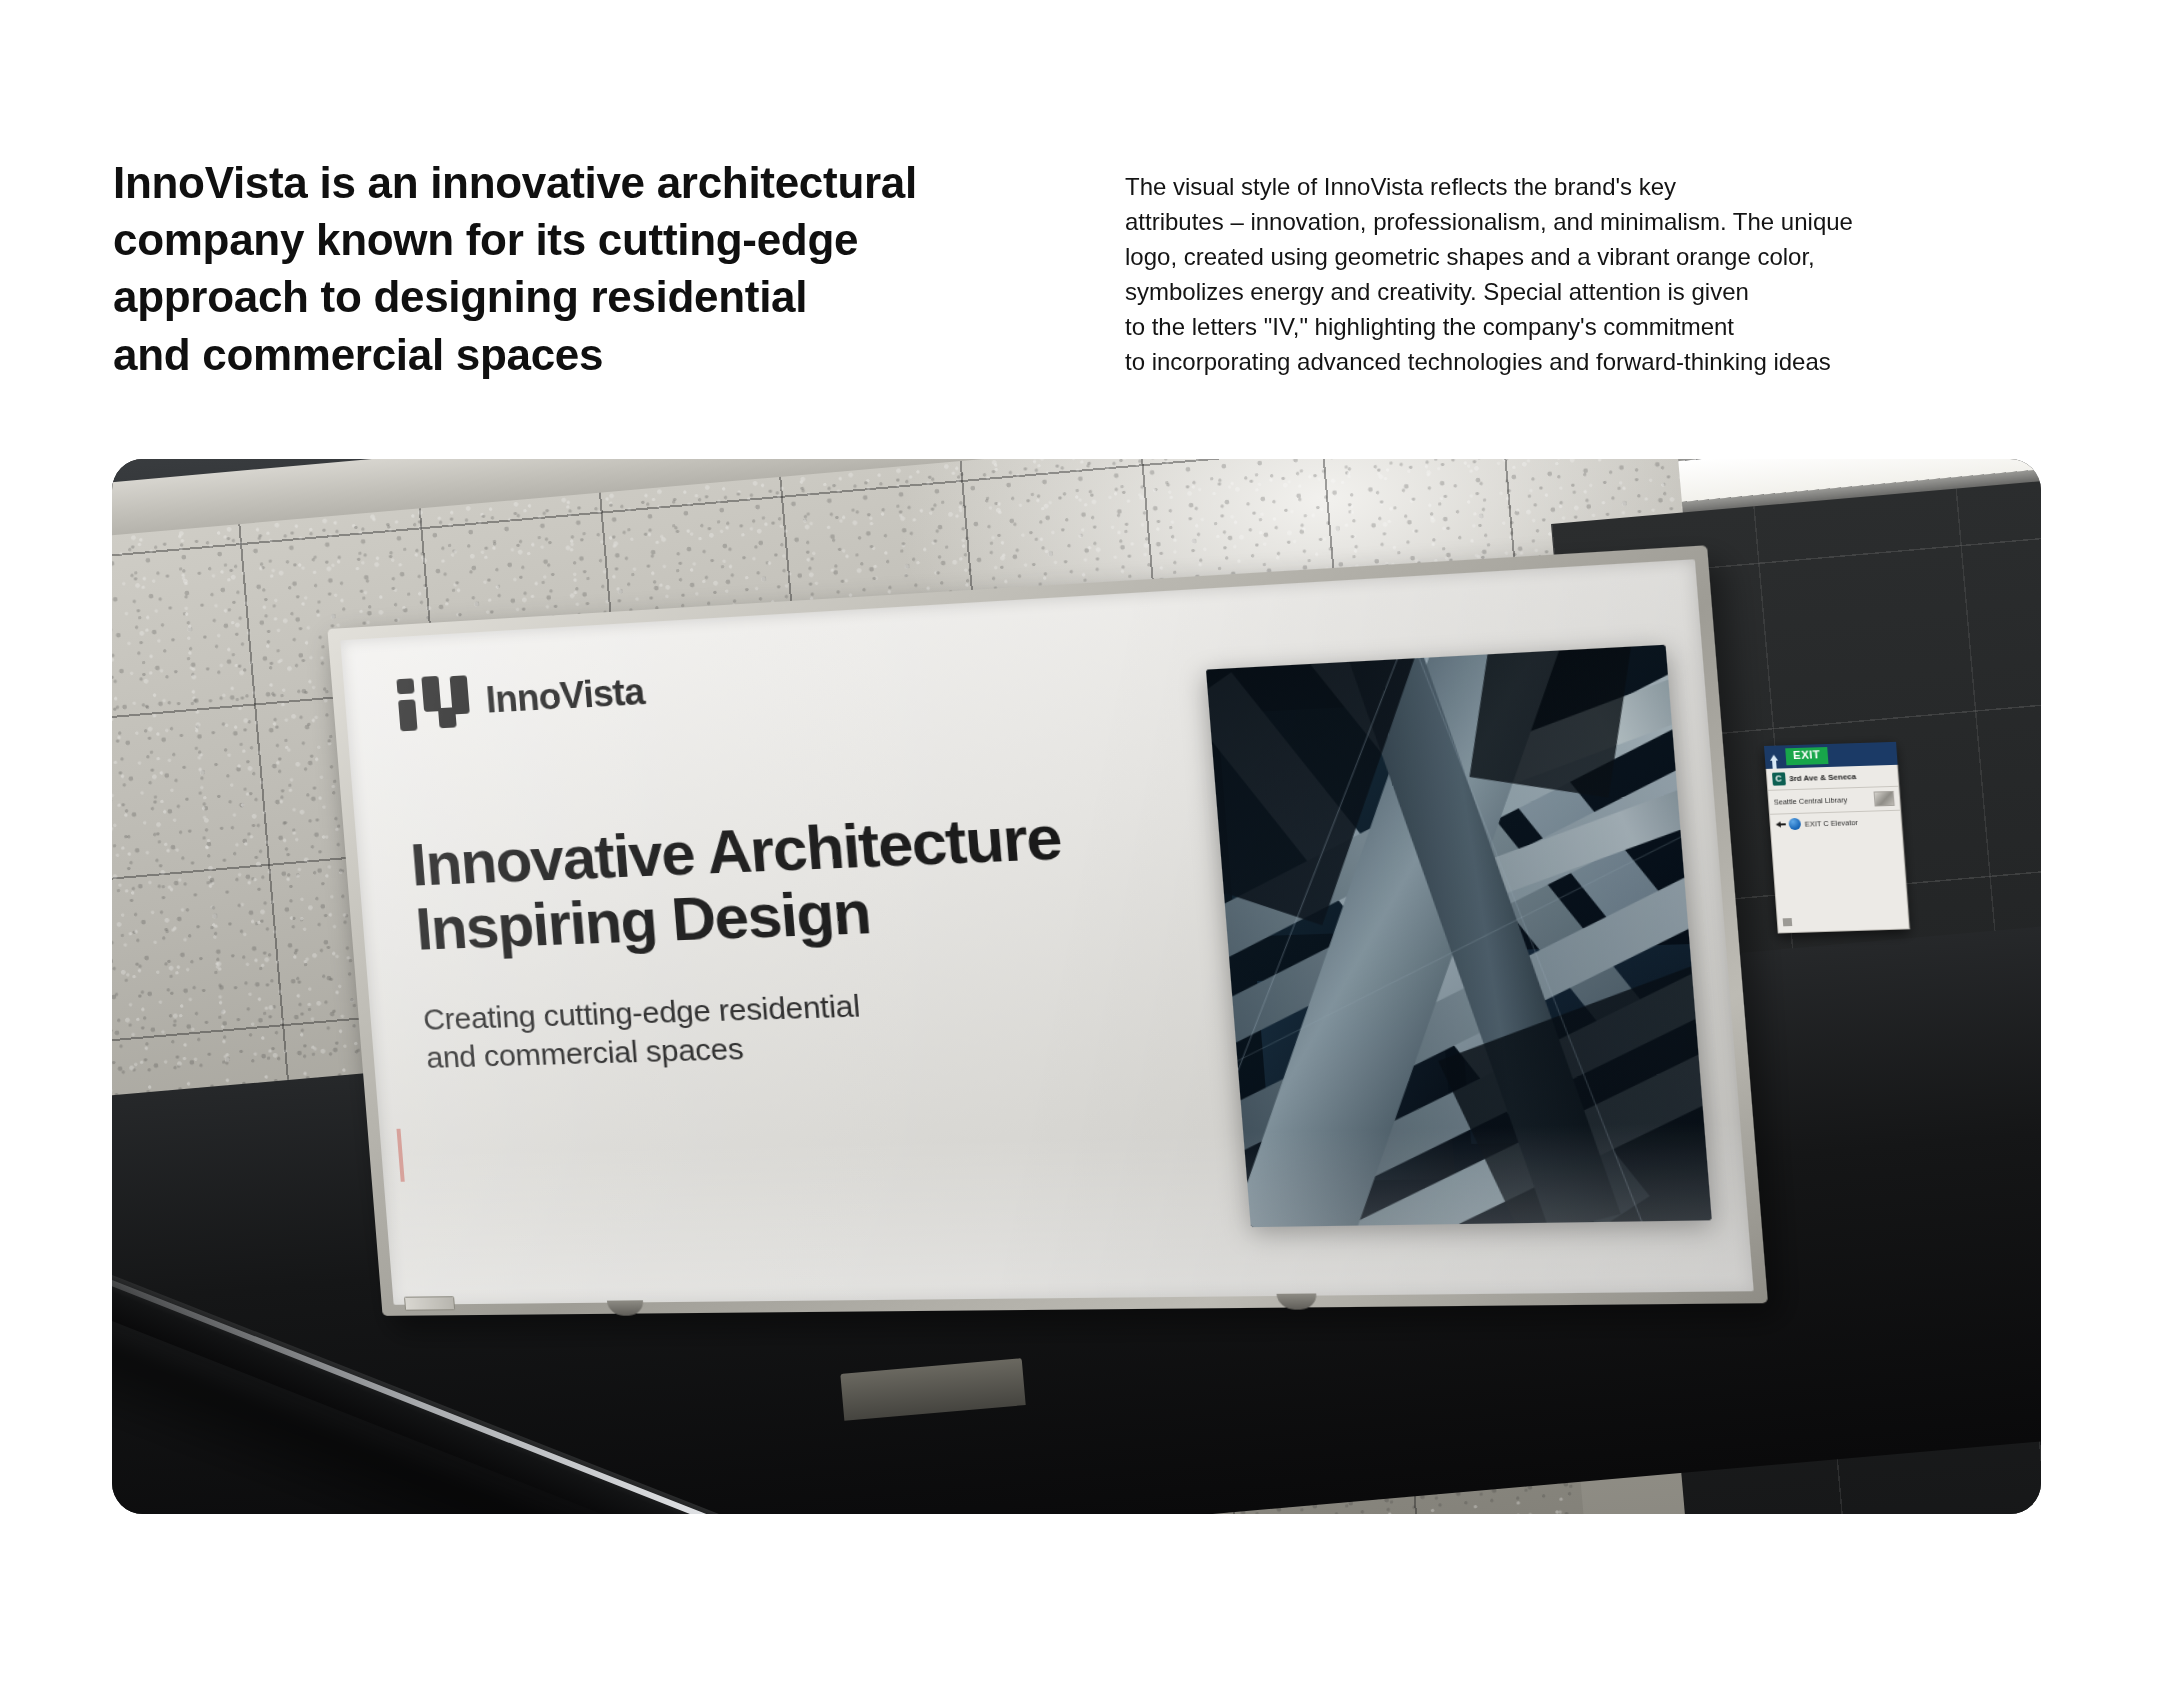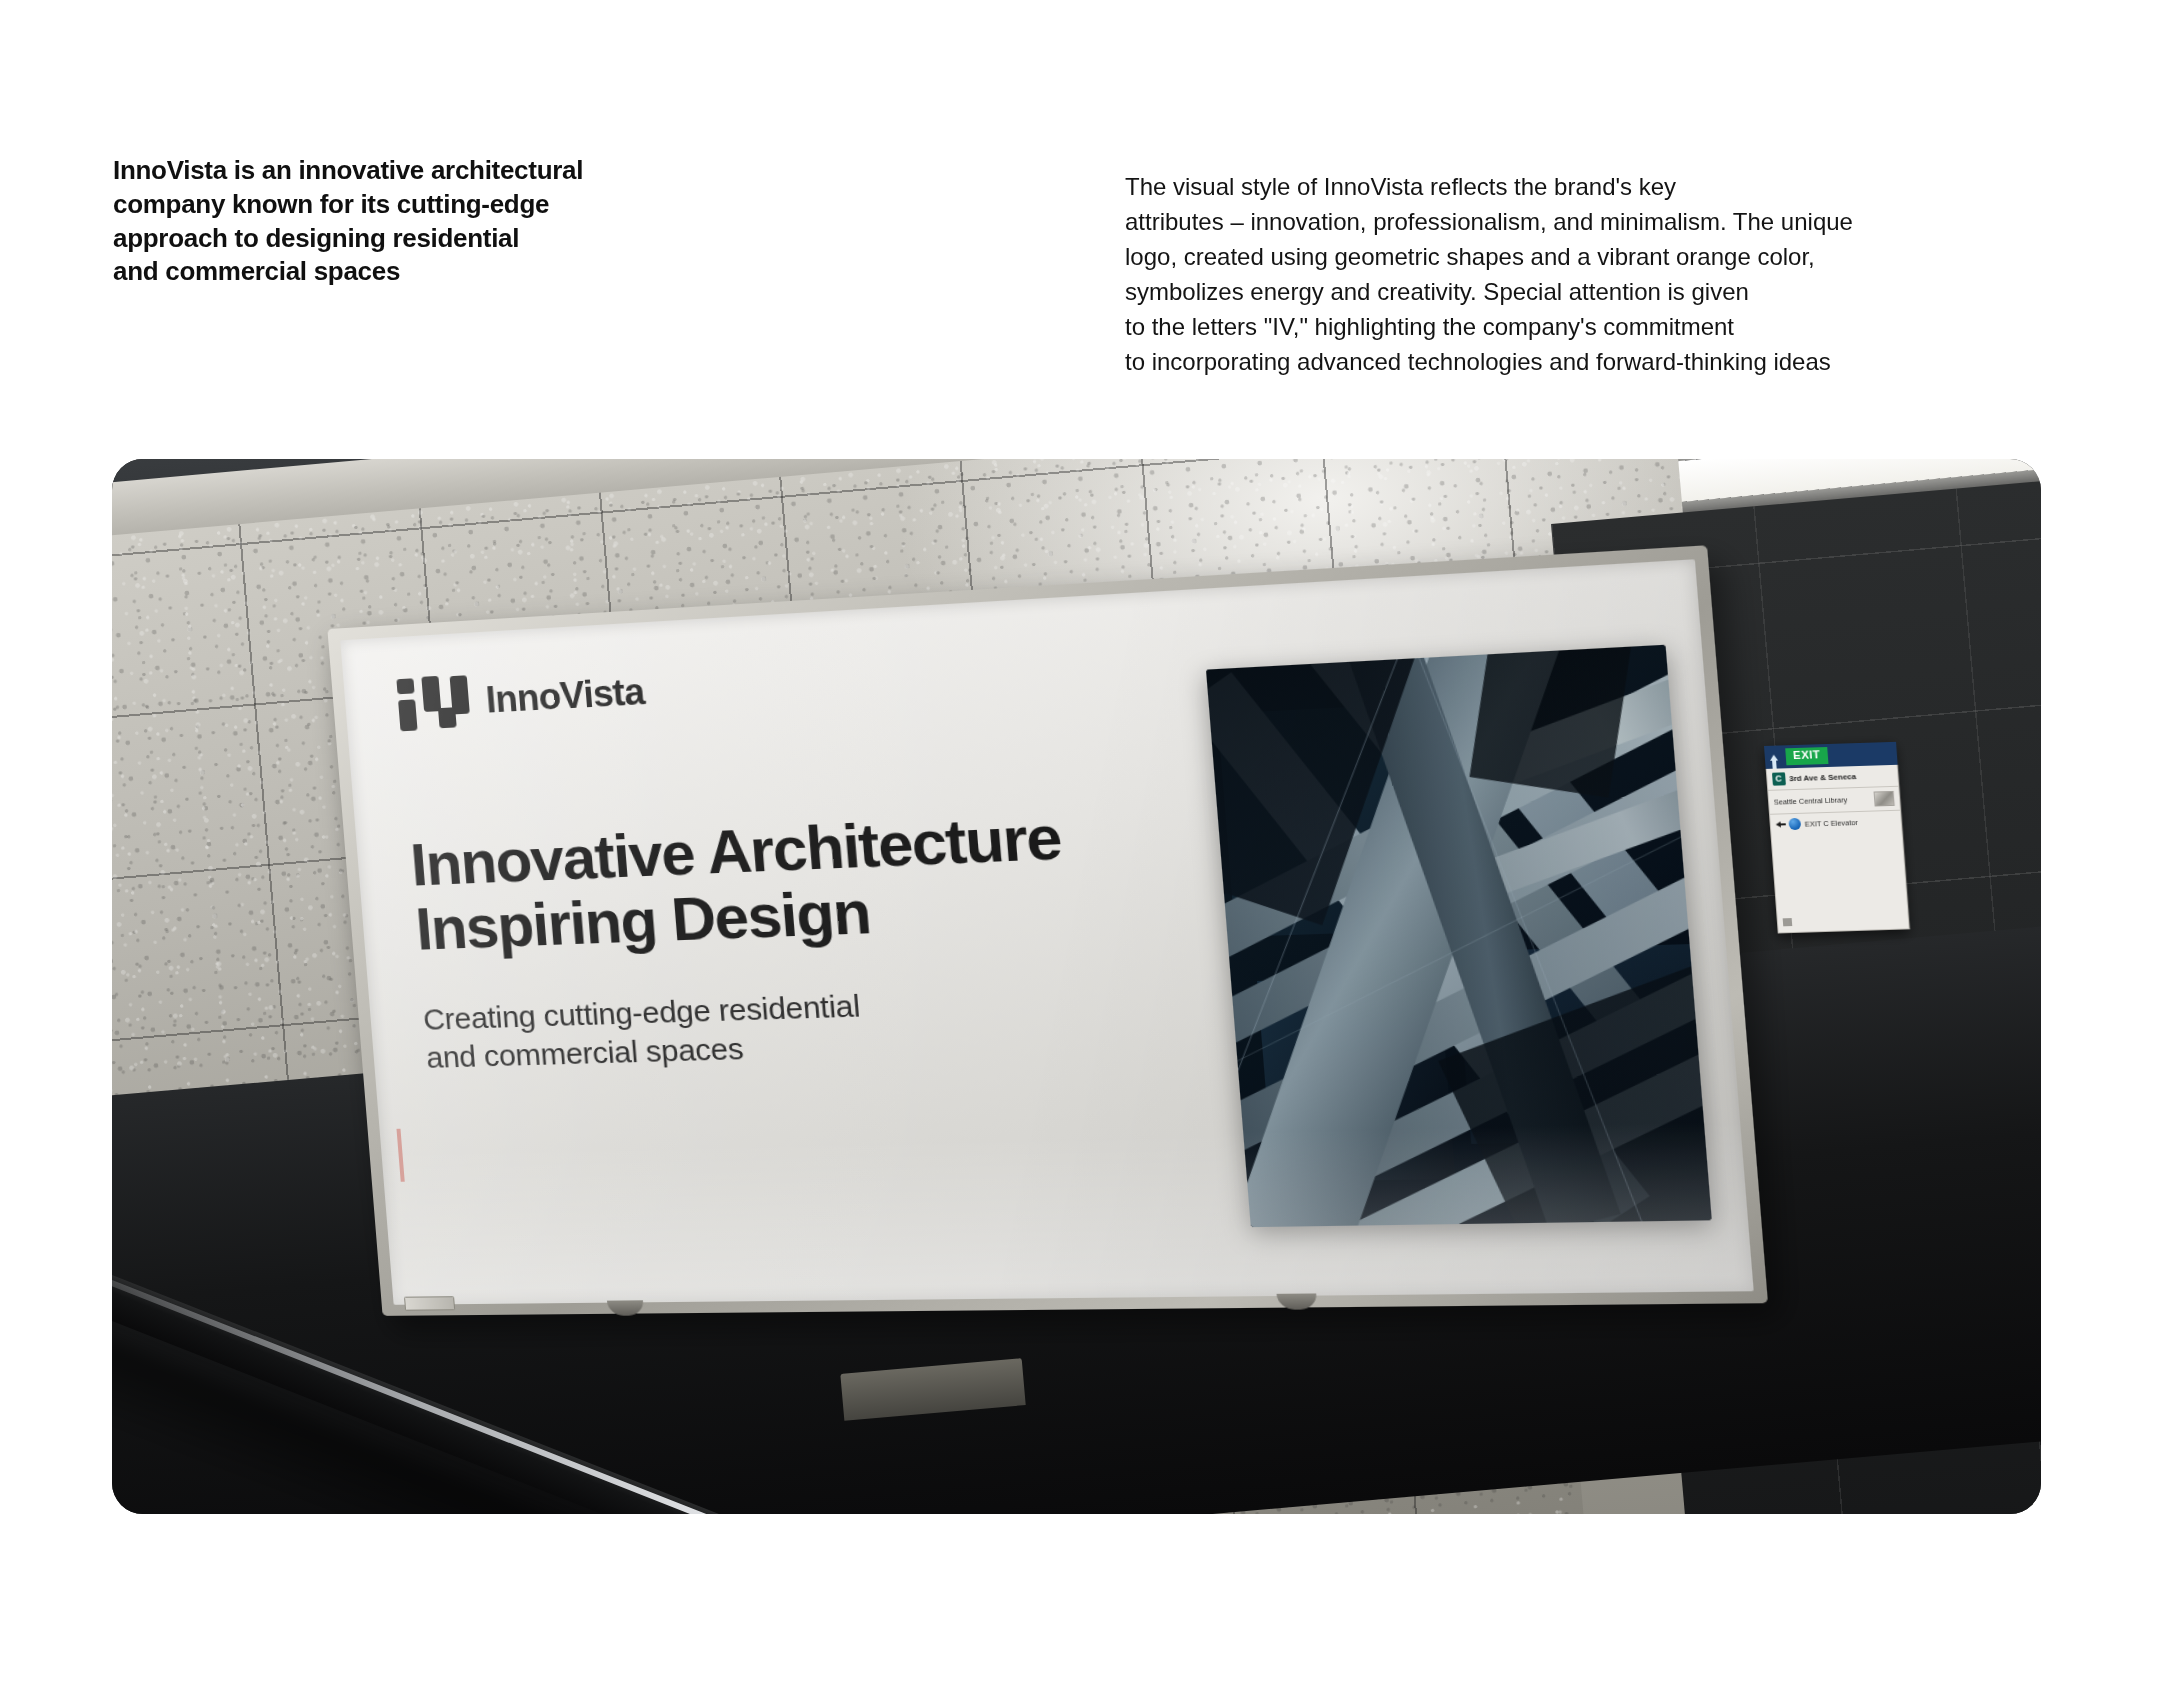--- a/index.html
+++ b/index.html
@@ -19,21 +19,21 @@
     height: 1706px;
     background: #ffffff;
   }
 
   
   .intro-heading {
     position: absolute;
     left: 113px;
     top: 154px;
     width: 878px;
-    font-size: 26px;
+    font-size: 44px;
     line-height: 1.30;
     font-weight: 700;
     letter-spacing: -0.3px;
     color: #101010;
     white-space: pre-line;
   }
 
   .intro-body {
     position: absolute;
     left: 1125px;

